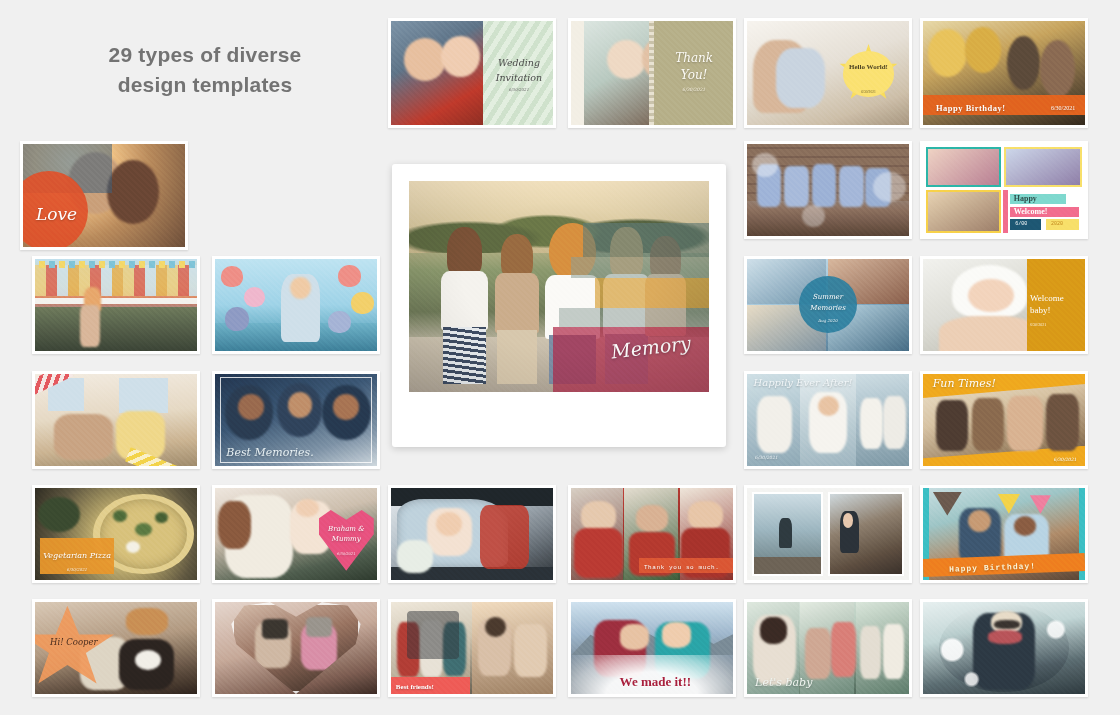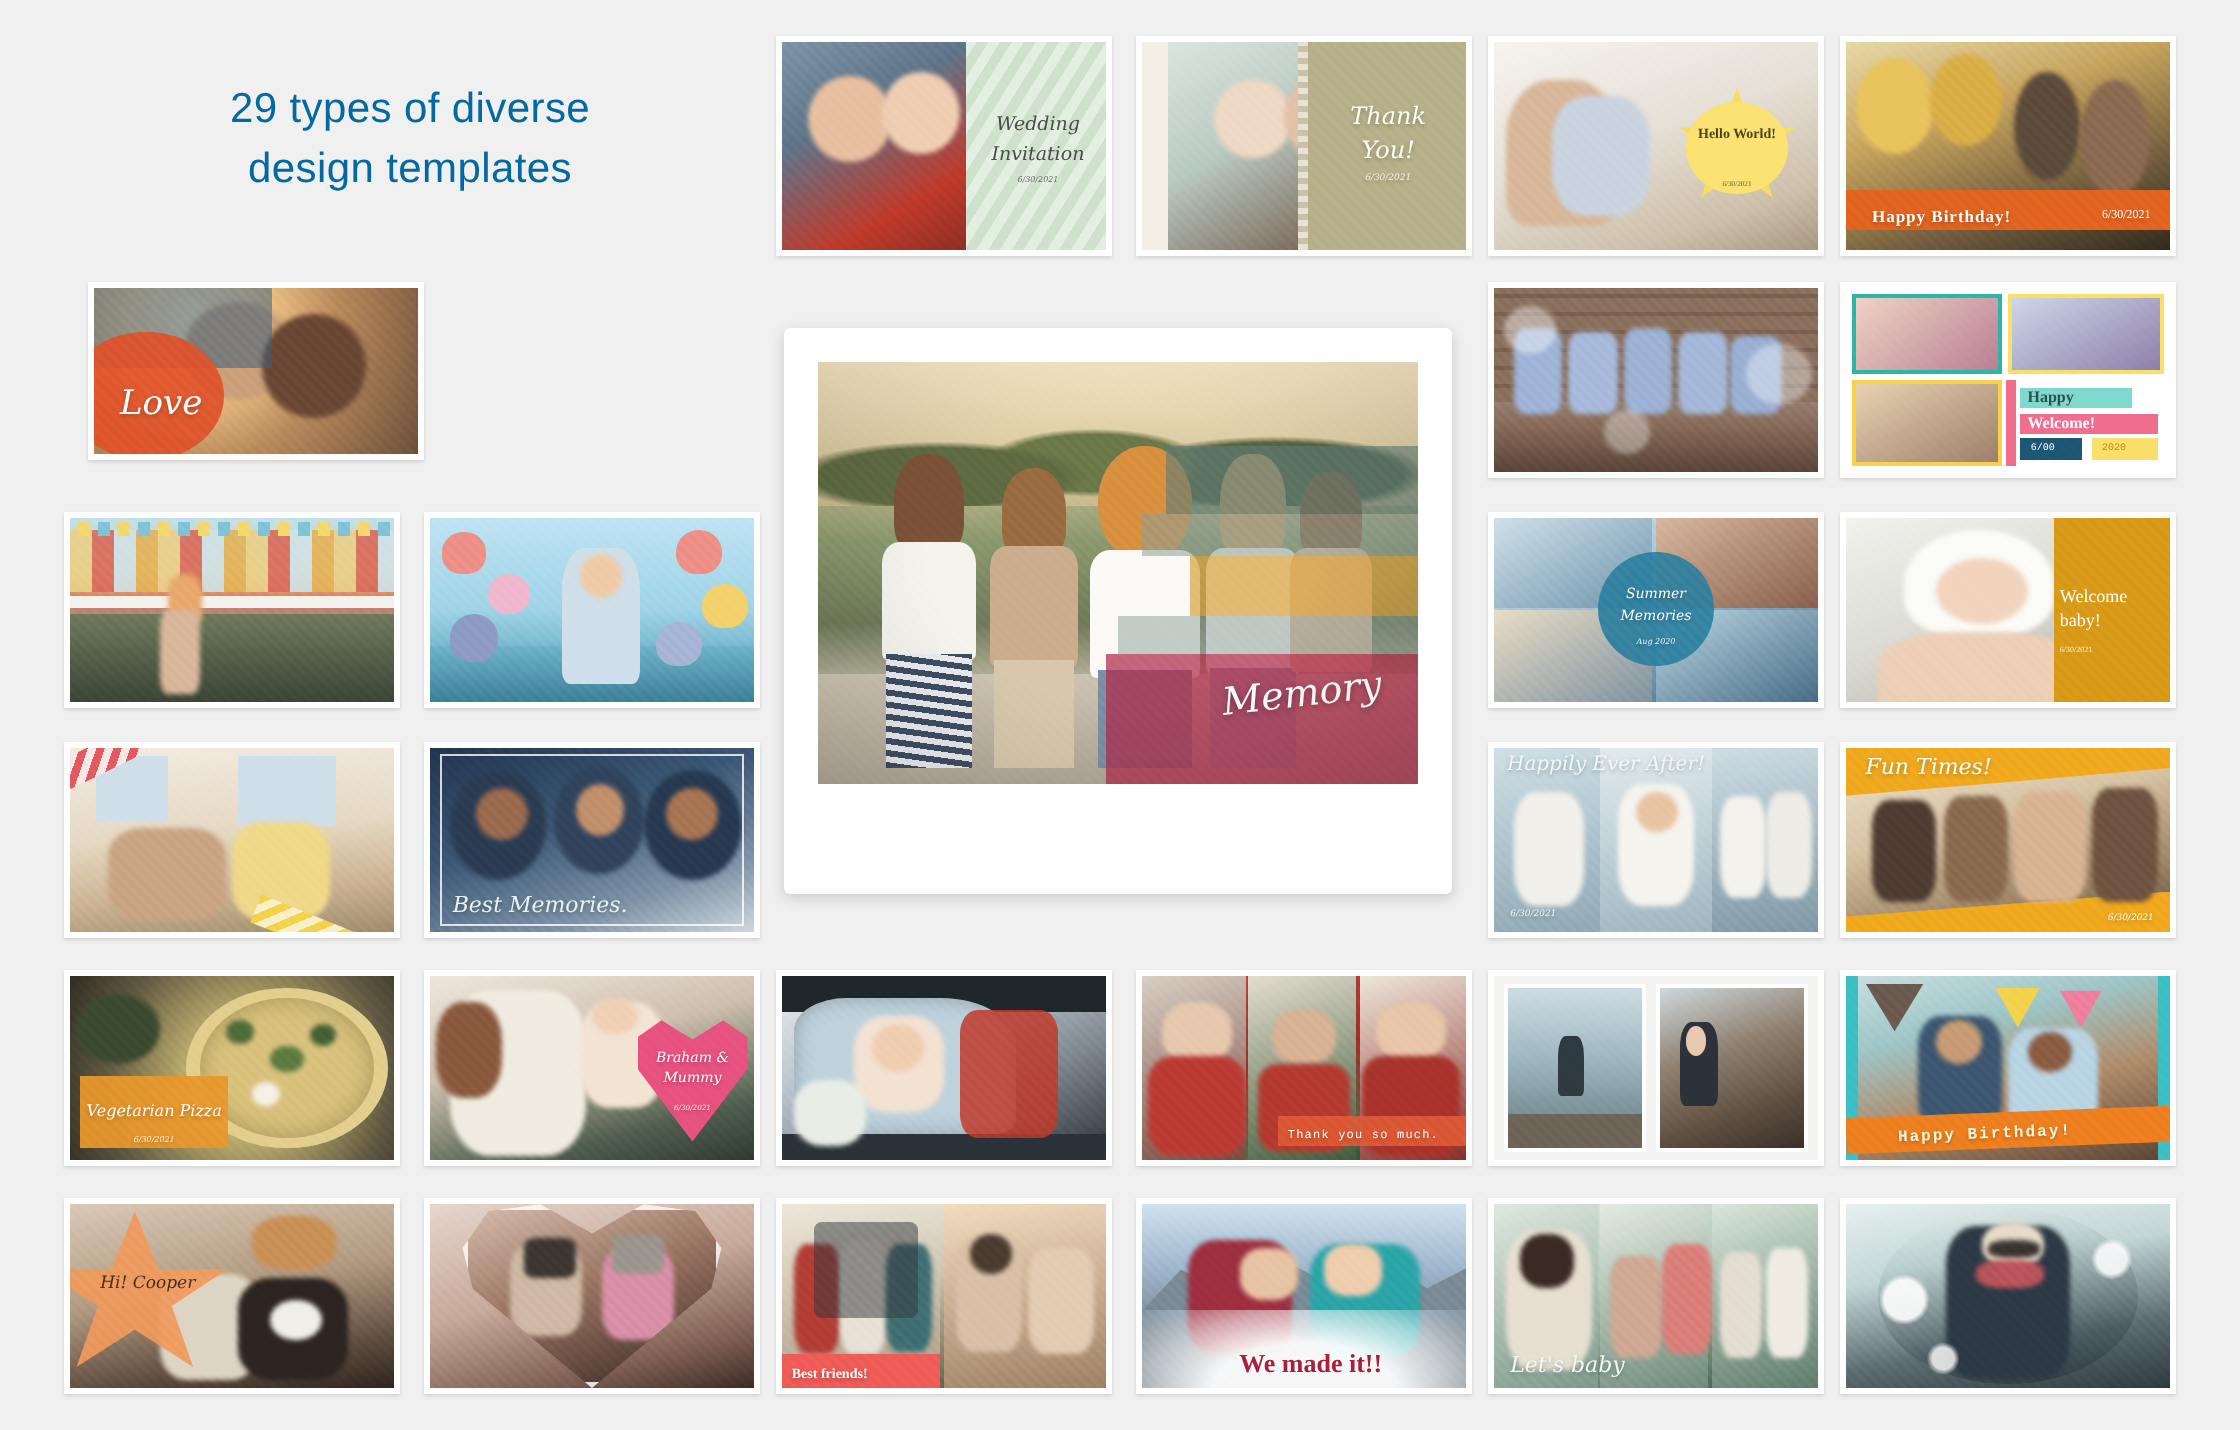--- a/index.html
+++ b/index.html
@@ -10,22 +10,22 @@
     overflow:hidden;
     position:relative;
   }
   .stage{position:absolute;inset:0;}
 
   
   .headline{
     position:absolute;left:30px;top:40px;width:350px;
     text-align:center;
     font-size:21px;line-height:1.45;
-    color:#0369a1;letter-spacing:.2px;
-    font-weight:400;
+    color:#737373;letter-spacing:.2px;
+    font-weight:700;
   }
 
   
   .card{
     position:absolute;
     background:#fff;
     padding:3px;
     box-sizing:border-box;
     box-shadow:0 1px 2px rgba(0,0,0,.13);
     overflow:hidden;
@@ -183,21 +183,21 @@
       <div class="blurfig" style="left:26%;top:6%;width:22%;height:44%;background:#d9ae45;"></div>
       <div class="blurfig" style="left:52%;top:14%;width:20%;height:52%;background:#5c4a3a;"></div>
       <div class="blurfig" style="left:72%;top:18%;width:22%;height:56%;background:#8a6a52;"></div>
       <div style="position:absolute;left:0;right:0;bottom:10%;height:19%;background:#e2641f;"></div>
       <div class="lbl serif" style="left:8%;bottom:12%;font-size:8.5px;font-weight:bold;color:#fff;letter-spacing:.5px;">Happy Birthday!</div>
       <div class="lbl serif" style="right:6%;bottom:13%;font-size:6px;color:#fff;">6/30/2021</div>
       <div class="grain"></div>
     </div>
   </div>
 
-  <div class="card" style="left:44px;top:141px;width:168px;height:89px;">
+  <div class="card" style="left:20px;top:141px;width:168px;height:109px;">
     <div class="thumb">
       <div class="ph g-sunset"></div>
       <div class="blurfig" style="left:28%;top:8%;width:34%;height:60%;background:#caa07a;"></div>
       <div class="blurfig" style="left:52%;top:16%;width:32%;height:62%;background:#6a4634;"></div>
       <div class="veil" style="left:0;bottom:0;width:55%;height:48%;background:#3e5f7a;opacity:.55;"></div>
       <div style="position:absolute;left:-8%;top:26%;width:48%;height:78%;background:#e0512a;border-radius:50%;opacity:.92;"></div>
       <div class="lbl script" style="left:8%;top:58%;font-size:17px;color:#fff;">Love</div>
       <div class="grain"></div>
     </div>
   </div>

